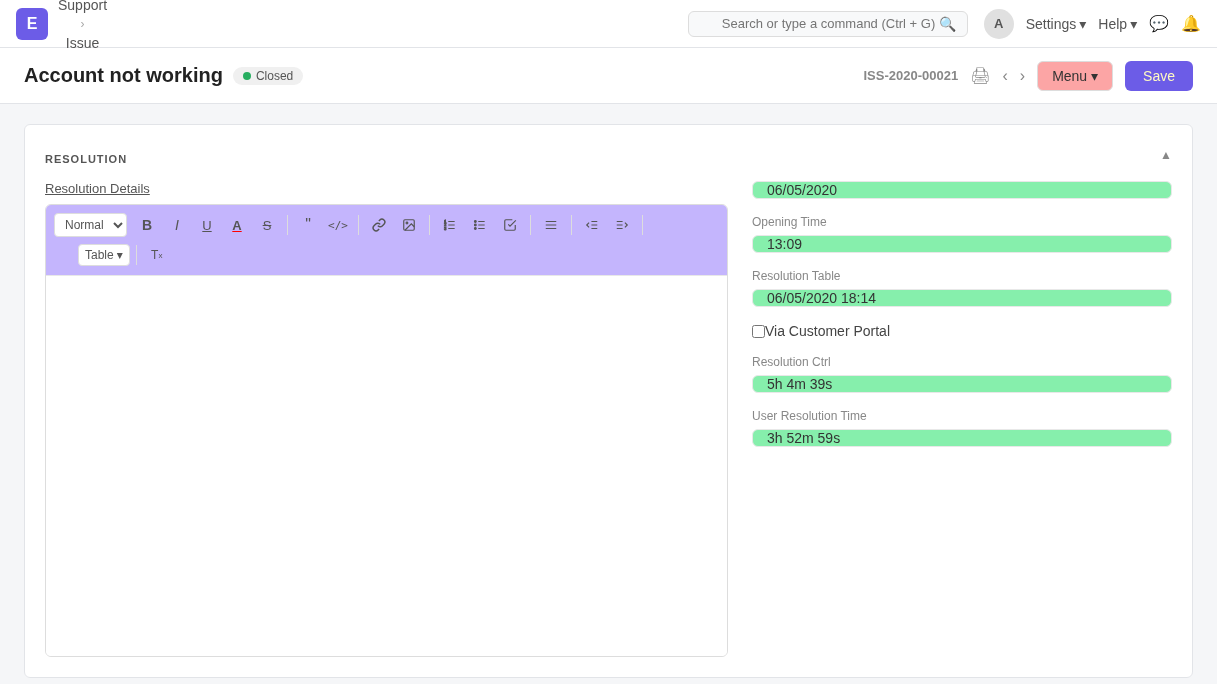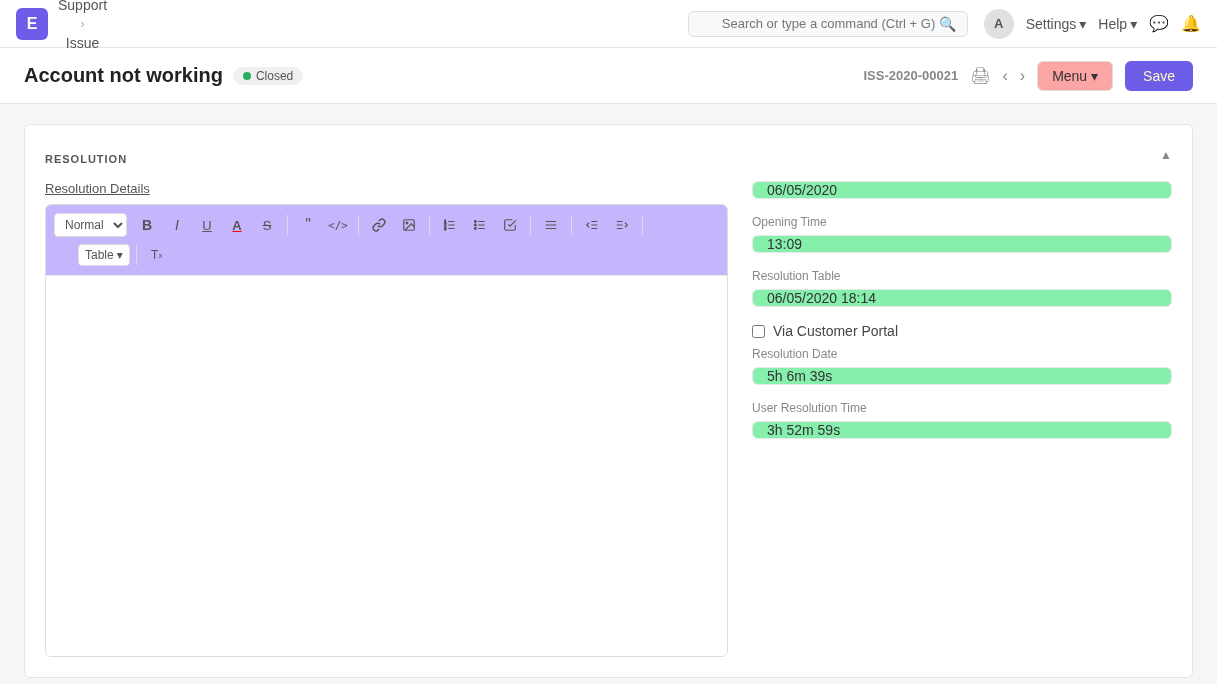--- a/index.html
+++ b/index.html
@@ -118,21 +118,21 @@
       min-height: 380px; padding: 12px; background: #fff;
     }
 
     
     .meta-field { margin-bottom: 16px; }
     .meta-label { font-size: 12px; color: #888; margin-bottom: 6px; }
     .meta-value {
       background: #86efac; border: 1px solid #e8e8e8; border-radius: 6px;
       padding: 0 14px; font-size: 14px; color: #333; font-weight: 500;
     }
-    .checkbox-row { display: flex; align-items: center; gap: 8px; margin-bottom: 8px; }
+    .checkbox-row { display: flex; align-items: center; gap: 0; margin-bottom: 16px; }
     .checkbox-row input { cursor: pointer; }
     .checkbox-row label { font-size: 14px; color: #444; cursor: pointer; }
 
     
     .icon-bold { font-weight: 900; font-size: 14px; }
     .icon-italic { font-style: italic; font-size: 14px; }
     .icon-underline { text-decoration: underline; font-size: 13px; }
   </style>
 </head>
 <body>
@@ -306,22 +306,22 @@
           <div class="meta-label">Resolution Table</div>
           <div class="meta-value">06/05/2020 18:14</div>
         </div>
 
         <div class="checkbox-row">
           <input type="checkbox" id="via-cp" style="">
           <label for="via-cp">Via Customer Portal</label>
         </div>
 
         <div class="meta-field">
-          <div class="meta-label">Resolution Date</div>
-          <div class="meta-value">5h 6m 39s</div>
+          <div class="meta-label">Resolution Ctrl</div>
+          <div class="meta-value">5h 4m 39s</div>
         </div>
 
         <div class="meta-field">
           <div class="meta-label">User Resolution Time</div>
           <div class="meta-value">3h 52m 59s</div>
         </div>
 
       </div>
     </div>
   </div>

